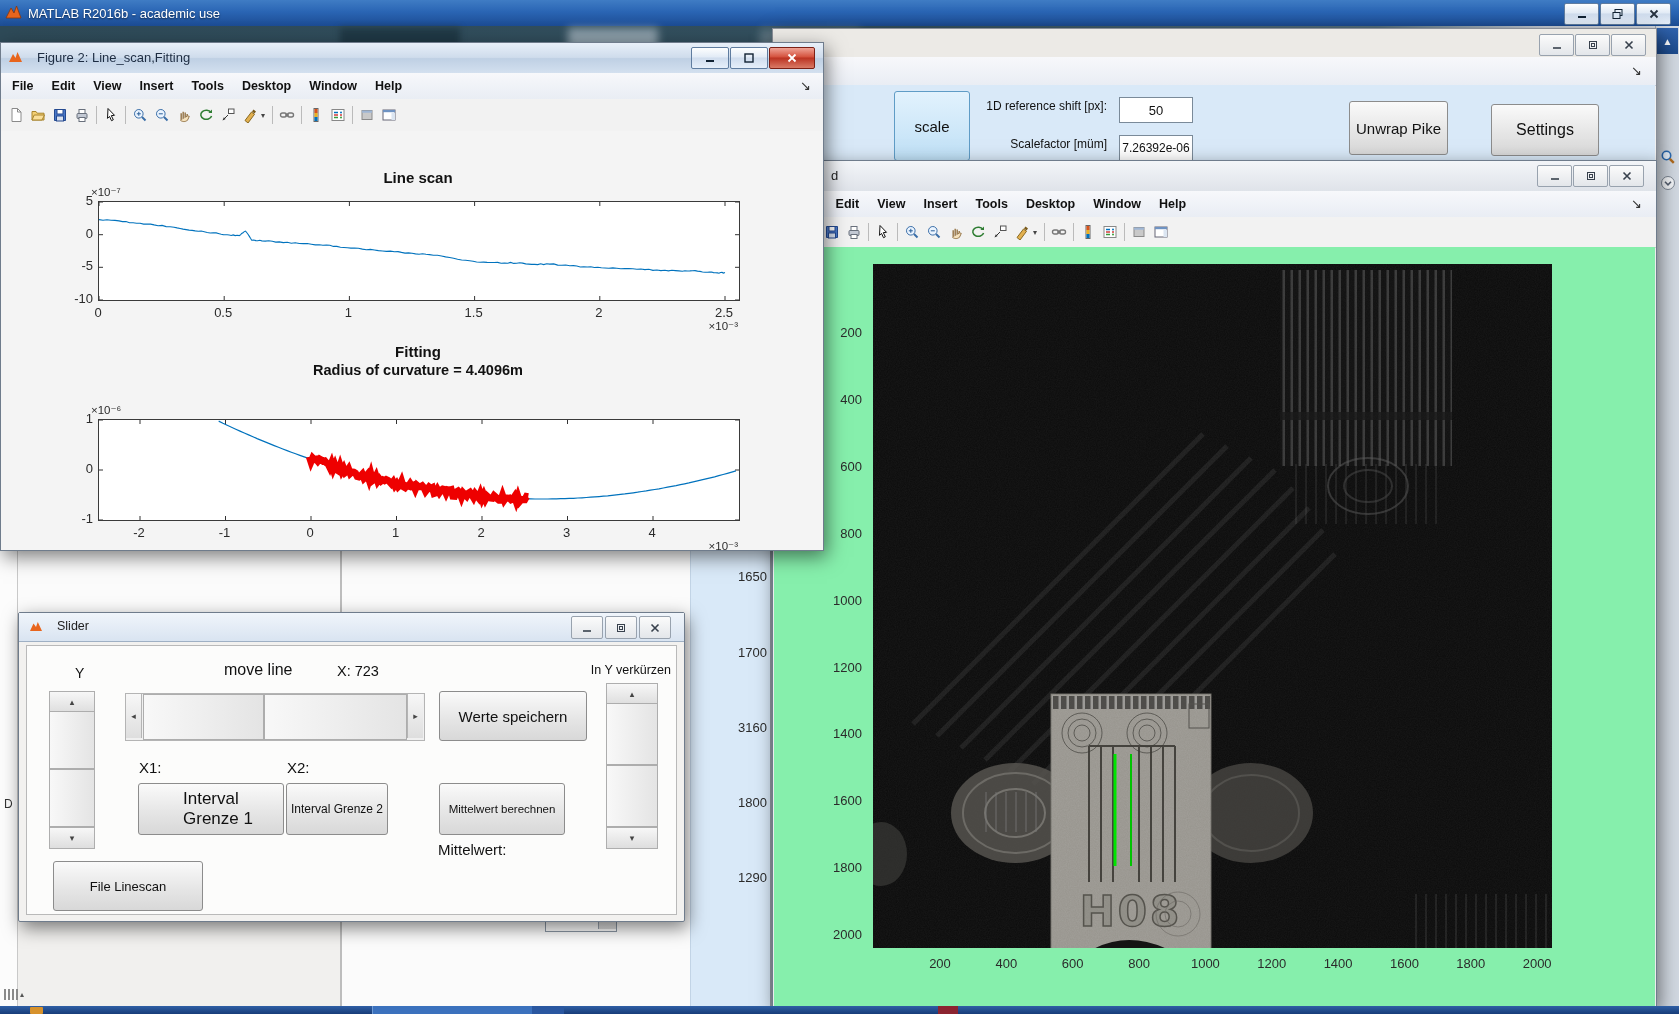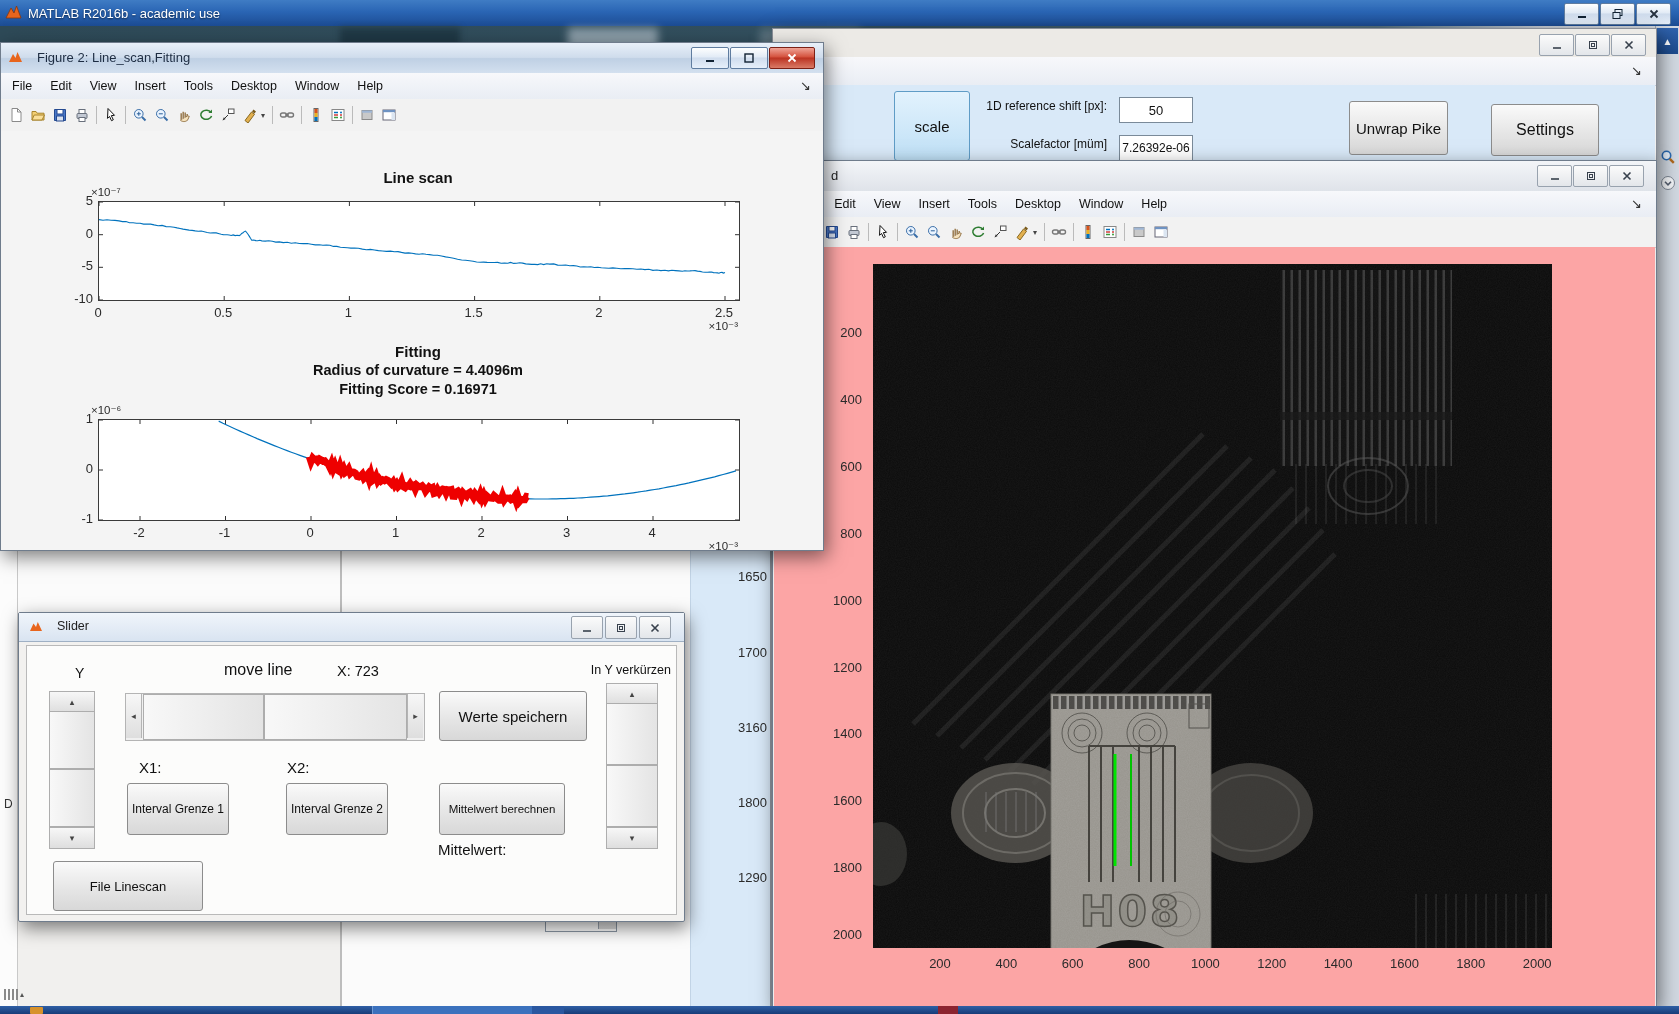--- a/index.html
+++ b/index.html
@@ -11,21 +11,21 @@
   .titlebar{position:absolute;left:0;top:0;right:0;height:30px;display:flex;align-items:center;
             background:linear-gradient(#e8f0f9,#cfdcec 48%,#bfd0e4 52%,#d3e0ef);border-bottom:1px solid #9fb0c4;}
   .titlebar .ttl{font-size:13px;color:#1d2c42;margin-left:8px;white-space:nowrap;}
   .winbtns{position:absolute;top:3px;display:flex;gap:1px;}
   .wbtn{width:33px;height:20px;display:flex;align-items:center;justify-content:center;
         background:linear-gradient(#fdfefe,#e2ebf6 45%,#cfdced 50%,#e6effa);border:1px solid #5f7c9f;border-radius:2px;}
   .wbtn.red{background:linear-gradient(#efa396,#d4513d 45%,#bb3322 50%,#d97a66);border-color:#7c2015;}
   .flat .wbtn{background:linear-gradient(#fbfbfb,#e3e6ea);border:1px solid #98a2ae;border-radius:2px;}
   .menubar{position:absolute;left:0;right:0;height:26px;display:flex;align-items:center;
            background:linear-gradient(#f7f8fb,#e9edf4);border-bottom:1px solid #c6cbd4;}
-  .menuitem{font-size:12.5px;color:#111;padding:0 9px;}
+  .menuitem{font-size:12.5px;color:#111;padding:0 9px;font-weight:bold;}
   .dockarrow{position:absolute;font-size:13px;color:#333;}
   .toolbar{position:absolute;left:0;right:0;display:flex;align-items:center;background:#f2f2f2;
            border-bottom:1px solid #c9c9c9;padding-left:4px;}
   .ticon{width:22px;height:22px;display:flex;align-items:center;justify-content:center;}
   .tsep{width:1px;height:18px;background:#bbb;margin:0 3px;}
   .caret{font-size:8px;color:#444;width:8px;}
   
   .btn{position:absolute;display:flex;align-items:center;justify-content:center;color:#111;
        background:linear-gradient(#fafafa,#e6e6e6 55%,#d8d8d8);border:1px solid #8c8c8c;border-radius:3px;}
   .field{position:absolute;background:#fff;border:1px solid #7a8a99;display:flex;align-items:center;justify-content:center;font-size:13px;color:#111;}
@@ -300,21 +300,21 @@
         </svg>
       </div>
       <div class="ticon">
         <svg width="16" height="16" viewBox="0 0 16 16">
           <rect x="2" y="3" width="12" height="10" fill="#fff" stroke="#667"></rect>
           <rect x="2" y="3" width="12" height="2.2" fill="#6f93c2"></rect>
           <rect x="10.5" y="5.8" width="3.5" height="7.2" fill="#dce6f2"></rect>
         </svg>
       </div>
     </div>
-  <div class="abs" style="left:1px;top:86px;width:881px;height:759px;background:#fca5a5;">
+  <div class="abs" style="left:1px;top:86px;width:881px;height:759px;background:#86efac;">
     <div id="figd-yticks">
         <div class="tick" style="left: 30px; top: 78px; width: 58px; text-align: right;">200</div>
         <div class="tick" style="left: 30px; top: 144.9px; width: 58px; text-align: right;">400</div>
         <div class="tick" style="left: 30px; top: 211.8px; width: 58px; text-align: right;">600</div>
         <div class="tick" style="left: 30px; top: 278.7px; width: 58px; text-align: right;">800</div>
         <div class="tick" style="left: 30px; top: 345.6px; width: 58px; text-align: right;">1000</div>
         <div class="tick" style="left: 30px; top: 412.5px; width: 58px; text-align: right;">1200</div>
         <div class="tick" style="left: 30px; top: 479.4px; width: 58px; text-align: right;">1400</div>
         <div class="tick" style="left: 30px; top: 546.3px; width: 58px; text-align: right;">1600</div>
         <div class="tick" style="left: 30px; top: 613.2px; width: 58px; text-align: right;">1800</div>
@@ -609,21 +609,20 @@
         <div class="tick" style="left: 197.2px; top: 174px; width: 50px; text-align: center;">0.5</div>
         <div class="tick" style="left: 322.4px; top: 174px; width: 50px; text-align: center;">1</div>
         <div class="tick" style="left: 447.6px; top: 174px; width: 50px; text-align: center;">1.5</div>
         <div class="tick" style="left: 572.8px; top: 174px; width: 50px; text-align: center;">2</div>
         <div class="tick" style="left: 698px; top: 174px; width: 50px; text-align: center;">2.5</div>
       </div>
     <div class="exp" style="left:667px;top:188px;width:70px;text-align:right;">×10⁻³</div>
 
     <div class="ptitle" style="left:97px;top:212px;width:640px;font-size:15px;">Fitting</div>
     <div class="ptitle" style="left:97px;top:231px;width:640px;font-size:14.5px;">Radius of curvature = 4.4096m</div>
-    <div class="ptitle" style="left:97px;top:250px;width:640px;font-size:14.5px;">Fitting Score = 0.16971</div>
     <div class="exp" style="left:90px;top:272px;">×10⁻⁶</div>
     <div class="axes" style="left:97px;top:288px;width:640px;height:100px;">
       <svg id="svg-fitting" width="640" height="100">
           <polyline points="41.0,100.0 41.0,96.0" fill="none" stroke="#333" stroke-width="1"></polyline>
           <polyline points="41.0,0.0 41.0,4.0" fill="none" stroke="#333" stroke-width="1"></polyline>
           <polyline points="126.5,100.0 126.5,96.0" fill="none" stroke="#333" stroke-width="1"></polyline>
           <polyline points="126.5,0.0 126.5,4.0" fill="none" stroke="#333" stroke-width="1"></polyline>
           <polyline points="212.0,100.0 212.0,96.0" fill="none" stroke="#333" stroke-width="1"></polyline>
           <polyline points="212.0,0.0 212.0,4.0" fill="none" stroke="#333" stroke-width="1"></polyline>
           <polyline points="297.5,100.0 297.5,96.0" fill="none" stroke="#333" stroke-width="1"></polyline>
@@ -712,21 +711,21 @@
 
   <div class="abs" style="left:587px;top:70px;width:50px;height:164px;">
     <div class="sbbtn abs" style="left:0;top:0;width:50px;height:20px;">▴</div>
     <div class="sbthumb abs" style="left:0;top:20px;width:50px;height:60px;"></div>
     <div class="sbthumb abs" style="left:0;top:82px;width:50px;height:60px;"></div>
     <div class="sbbtn abs" style="left:0;top:144px;width:50px;height:20px;">▾</div>
   </div>
 
   <div class="lbl" style="left:120px;top:146px;font-size:15px;">X1:</div>
   <div class="lbl" style="left:268px;top:146px;font-size:15px;">X2:</div>
-  <div class="btn" style="left:108px;top:170px;width:100px;height:50px;font-size:12px;">Interval Grenze 1</div>
+  <div class="btn" style="left:119px;top:170px;width:100px;height:50px;font-size:17px;padding-left:44px;">Interval Grenze 1</div>
   <div class="btn" style="left:267px;top:170px;width:100px;height:50px;font-size:12px;">Interval Grenze 2</div>
   <div class="btn" style="left:420px;top:170px;width:124px;height:50px;font-size:11.5px;">Mittelwert berechnen</div>
   <div class="lbl" style="left:419px;top:228px;font-size:15px;">Mittelwert:</div>
   <div class="btn" style="left:34px;top:248px;width:148px;height:48px;font-size:13px;">File Linescan</div>
 </div>
 
 <div class="abs" style="left:0;top:1006px;width:1679px;height:8px;background:linear-gradient(#2f5fa5,#173c78);z-index:6;">
   <div class="abs" style="left:30px;top:1px;width:13px;height:7px;background:#d7922c;border-radius:1px;"></div>
   <div class="abs" style="left:372px;top:0;width:160px;height:8px;background:#3b71bd;border-left:1px solid #6e9ad4;border-right:1px solid #122c58;"></div>
   <div class="abs" style="left:532px;top:0;width:32px;height:8px;background:#2a57a0;"></div>

